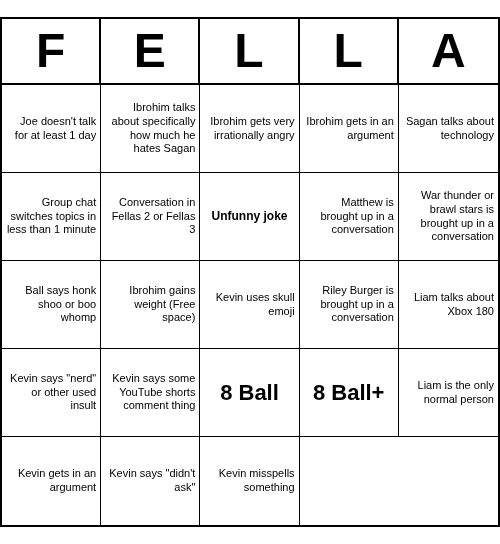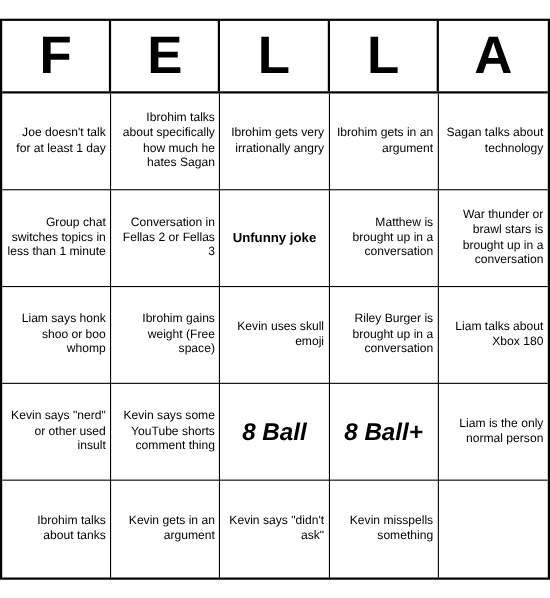--- a/index.html
+++ b/index.html
@@ -51,21 +51,20 @@
     }
     .bingo-cell:nth-child(5n) {
       border-right: none;
     }
     .bingo-cell:nth-child(n+21) {
       border-bottom: none;
     }
     .bingo-cell.large-text {
       font-size: 22px;
       font-weight: bold;
-      font-style: italic;
     }
     .bingo-cell.medium-text {
       font-size: 12px;
       font-weight: bold;
     }
   </style>
 </head>
 <body>
 
 <div class="bingo-card">
@@ -80,28 +79,27 @@
   <div class="bingo-cell">Joe doesn't talk for at least 1 day</div>
       <div class="bingo-cell">Ibrohim talks about specifically how much he hates Sagan</div>
       <div class="bingo-cell">Ibrohim gets very irrationally angry</div>
       <div class="bingo-cell">Ibrohim gets in an argument</div>
       <div class="bingo-cell">Sagan talks about technology</div>
       <div class="bingo-cell">Group chat switches topics in less than 1 minute</div>
       <div class="bingo-cell">Conversation in Fellas 2 or Fellas 3</div>
       <div class="bingo-cell medium-text">Unfunny joke</div>
       <div class="bingo-cell">Matthew is brought up in a conversation</div>
       <div class="bingo-cell">War thunder or brawl stars is brought up in a conversation</div>
-      <div class="bingo-cell">Liam says honk shoo or boo whomp</div>
+      <div class="bingo-cell">Ball says honk shoo or boo whomp</div>
       <div class="bingo-cell">Ibrohim gains weight (Free space)</div>
       <div class="bingo-cell">Kevin uses skull emoji</div>
       <div class="bingo-cell">Riley Burger is brought up in a conversation</div>
       <div class="bingo-cell">Liam talks about Xbox 180</div>
       <div class="bingo-cell">Kevin says "nerd" or other used insult</div>
       <div class="bingo-cell">Kevin says some YouTube shorts comment thing</div>
       <div class="bingo-cell large-text">8 Ball</div>
       <div class="bingo-cell large-text">8 Ball+</div>
       <div class="bingo-cell">Liam is the only normal person</div>
-      <div class="bingo-cell">Ibrohim talks about tanks</div>
       <div class="bingo-cell">Kevin gets in an argument</div>
       <div class="bingo-cell">Kevin says "didn't ask"</div>
       <div class="bingo-cell">Kevin misspells something</div>
     </div>
 </div>
 
 </body></html>

